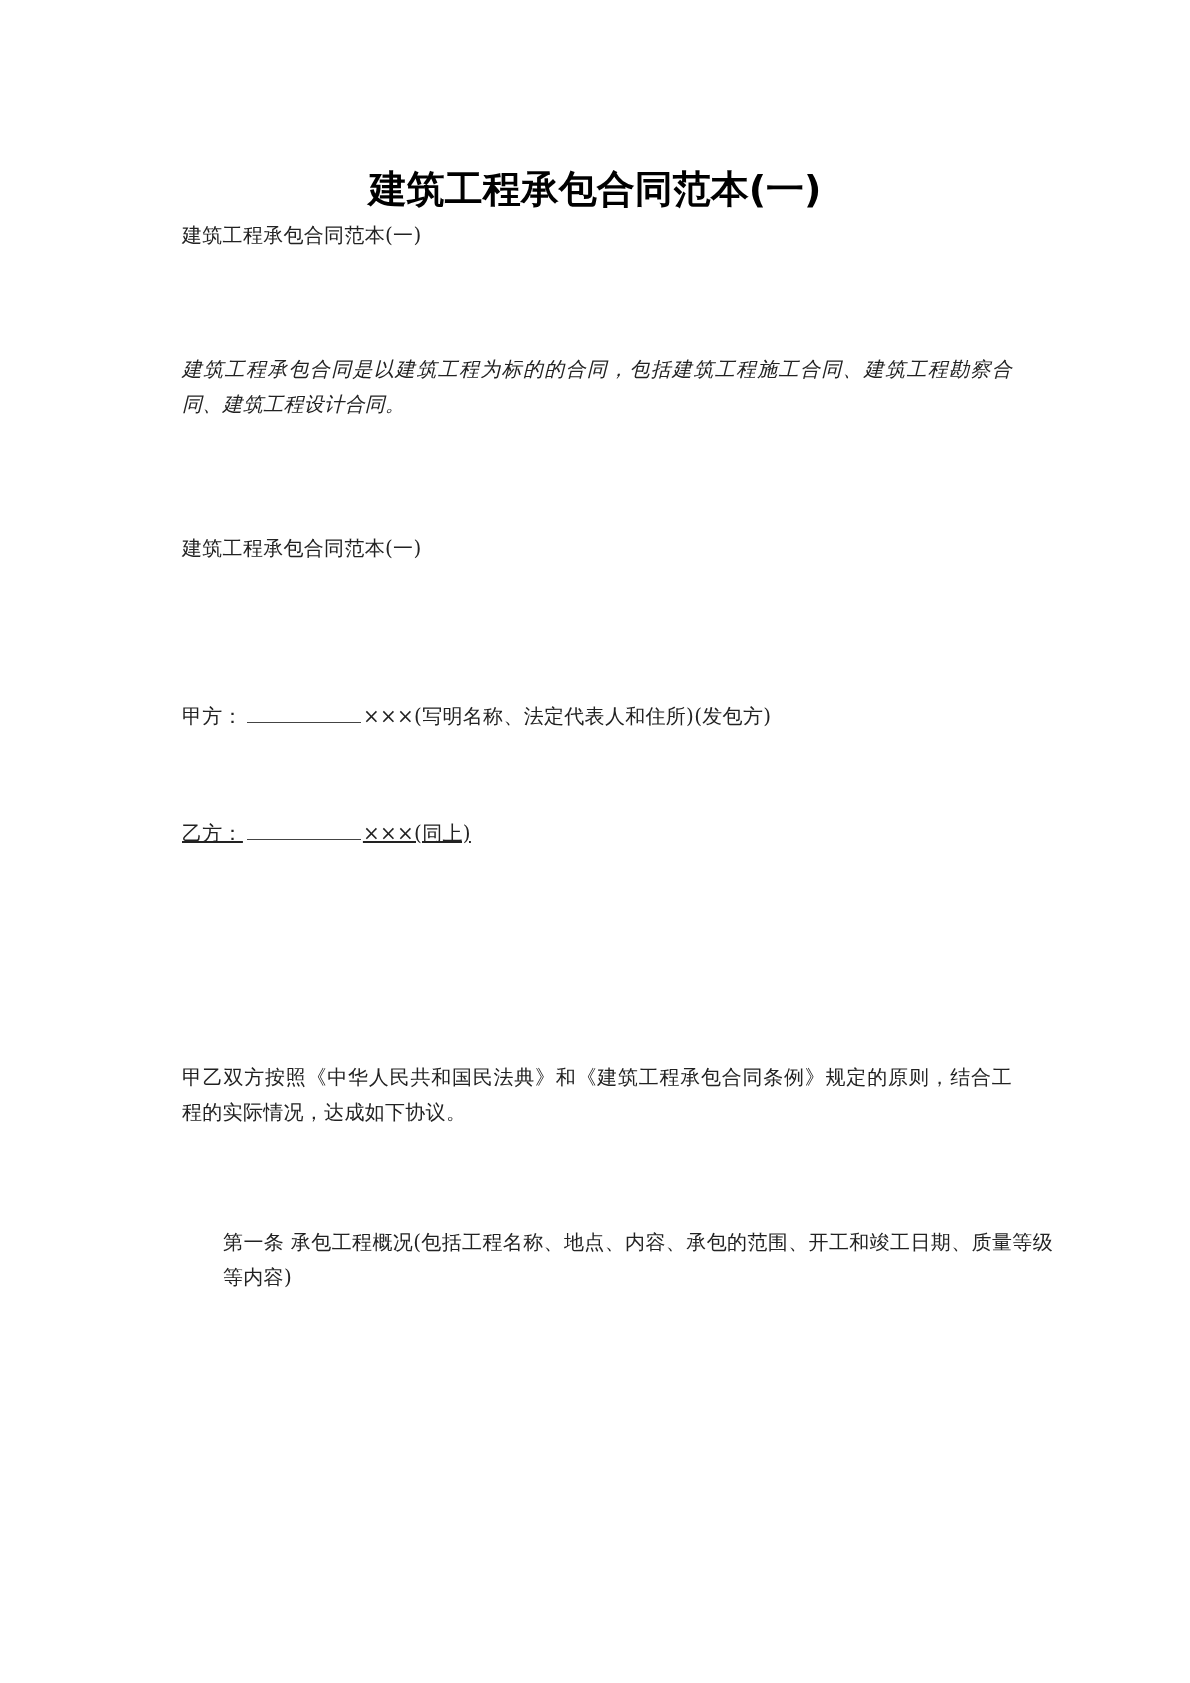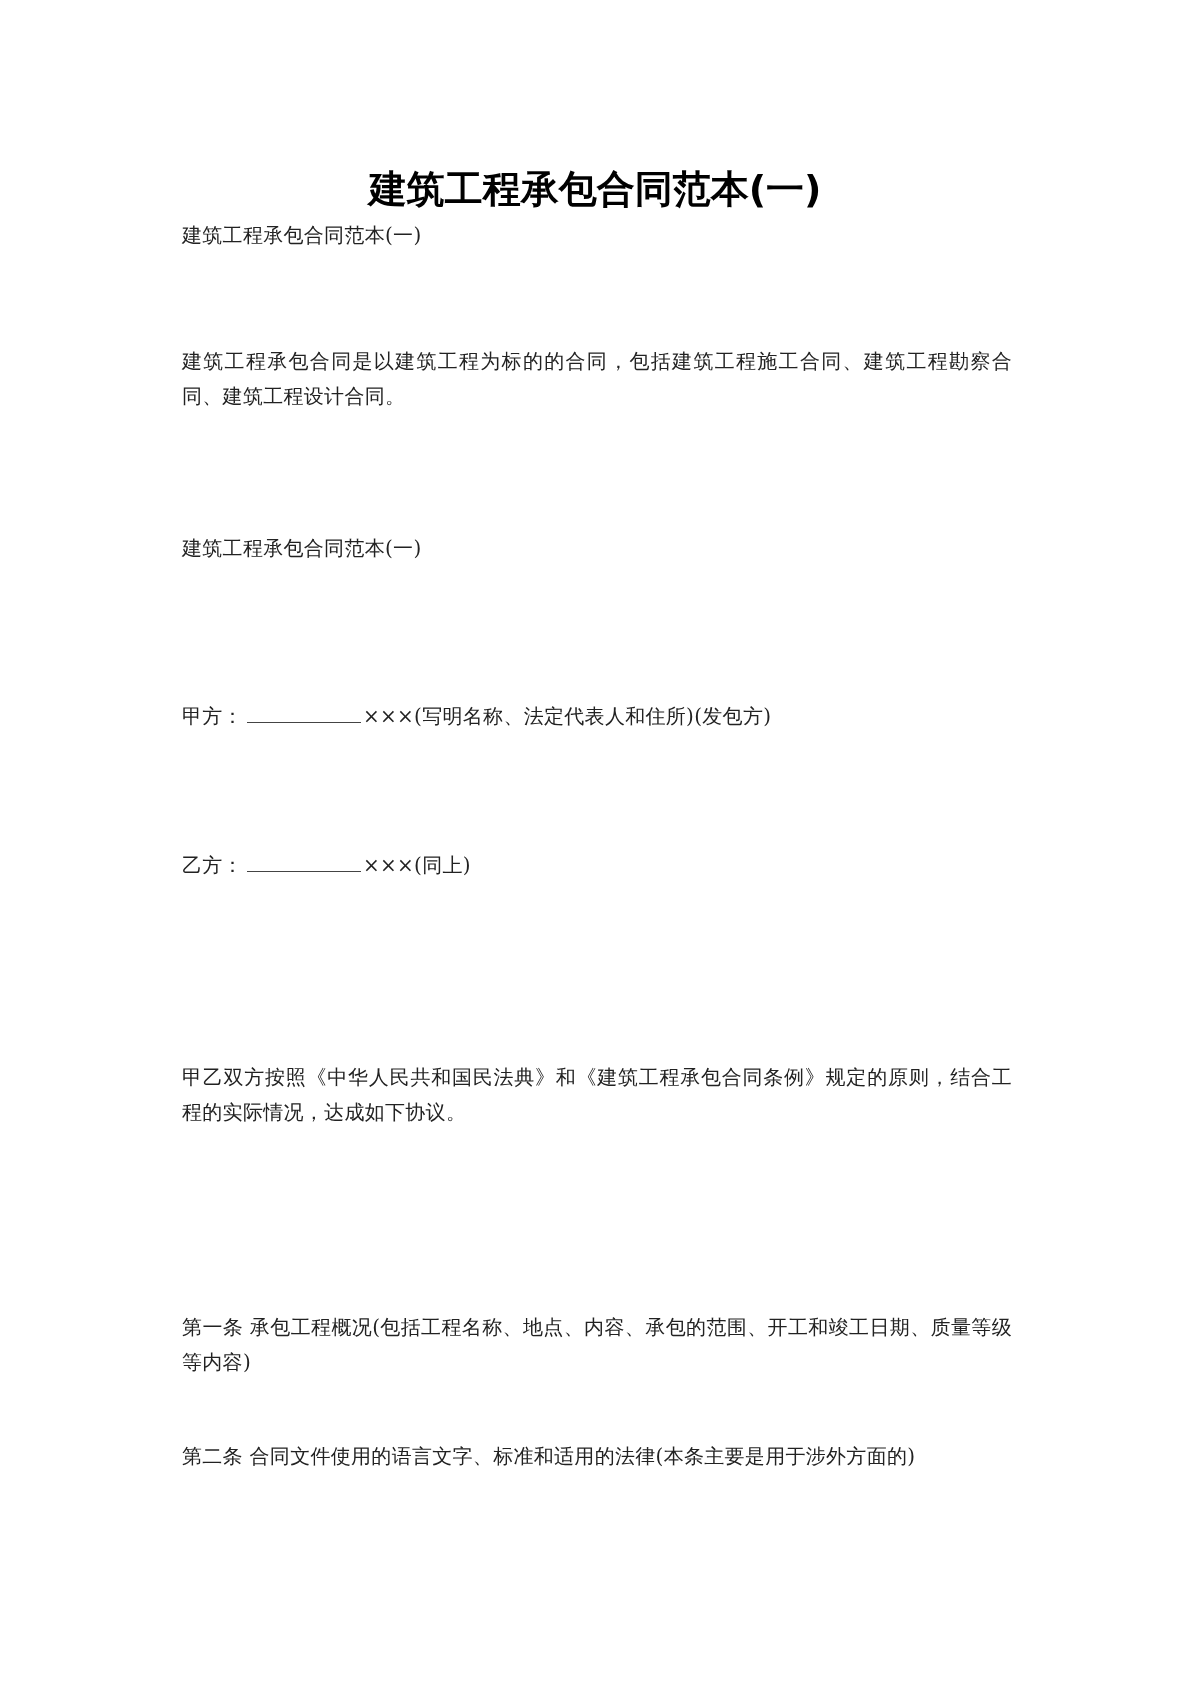--- a/index.html
+++ b/index.html
@@ -57,28 +57,27 @@
   </style>
 </head>
 <body>
 
 <div class="page">
 
   <h1 class="title">建筑工程承包合同范本(一)</h1>
 
   <p class="para" style="top:218px;">建筑工程承包合同范本(一)</p>
 
-  <p class="para" style="top:344px;">建筑工程承包合同是以建筑工程为标的的合同，包括建筑工程施工合同、建筑工程勘察合同、建筑工程设计合同。</p>
+  <p class="para" style="top:352px;font-style:italic;">建筑工程承包合同是以建筑工程为标的的合同，包括建筑工程施工合同、建筑工程勘察合同、建筑工程设计合同。</p>
 
   <p class="para" style="top:531px;">建筑工程承包合同范本(一)</p>
 
   <p class="para" style="top:679px;margin-top:20px;"><span>甲方：</span><span class="blank"></span><span>×××(写明名称、法定代表人和住所)(发包方)</span></p>
 
-  <p class="para" style="top:848px;"><span>乙方：</span><span class="blank"></span><span>×××(同上)</span></p>
+  <p class="para" style="top:816px;text-decoration:underline;"><span>乙方：</span><span class="blank"></span><span>×××(同上)</span></p>
 
 
   <p class="para" style="top:1060px;">甲乙双方按照《中华人民共和国民法典》和《建筑工程承包合同条例》规定的原则，结合工程的实际情况，达成如下协议。</p>
 
-  <p class="para" style="top:1310px;">第一条  承包工程概况(包括工程名称、地点、内容、承包的范围、开工和竣工日期、质量等级等内容)</p>
+  <p class="para" style="top:1225px;margin-left:41px;">第一条  承包工程概况(包括工程名称、地点、内容、承包的范围、开工和竣工日期、质量等级等内容)</p>
 
-  <p class="para" style="top:1439px;">第二条  合同文件使用的语言文字、标准和适用的法律(本条主要是用于涉外方面的)</p>
 
 </div>
 
 </body></html>

